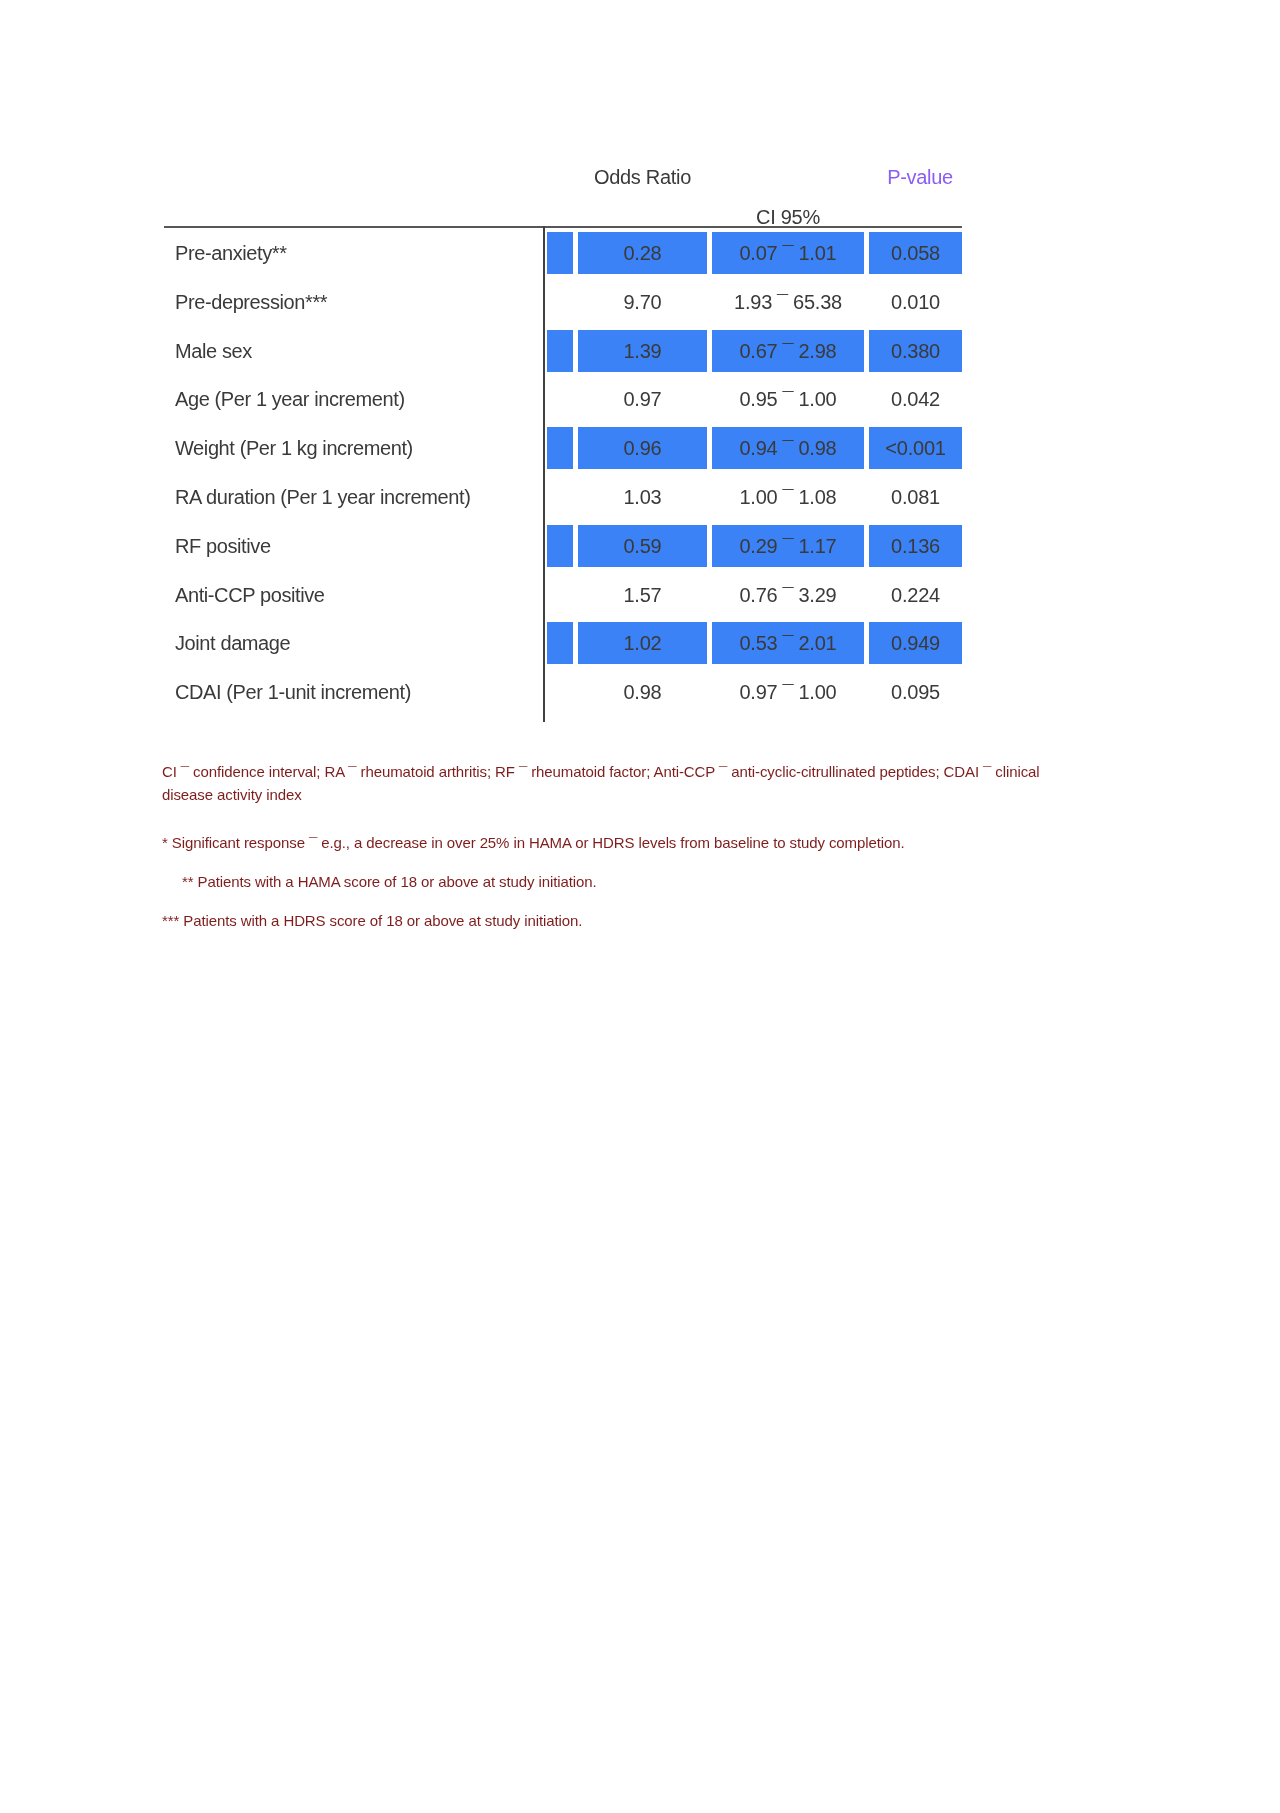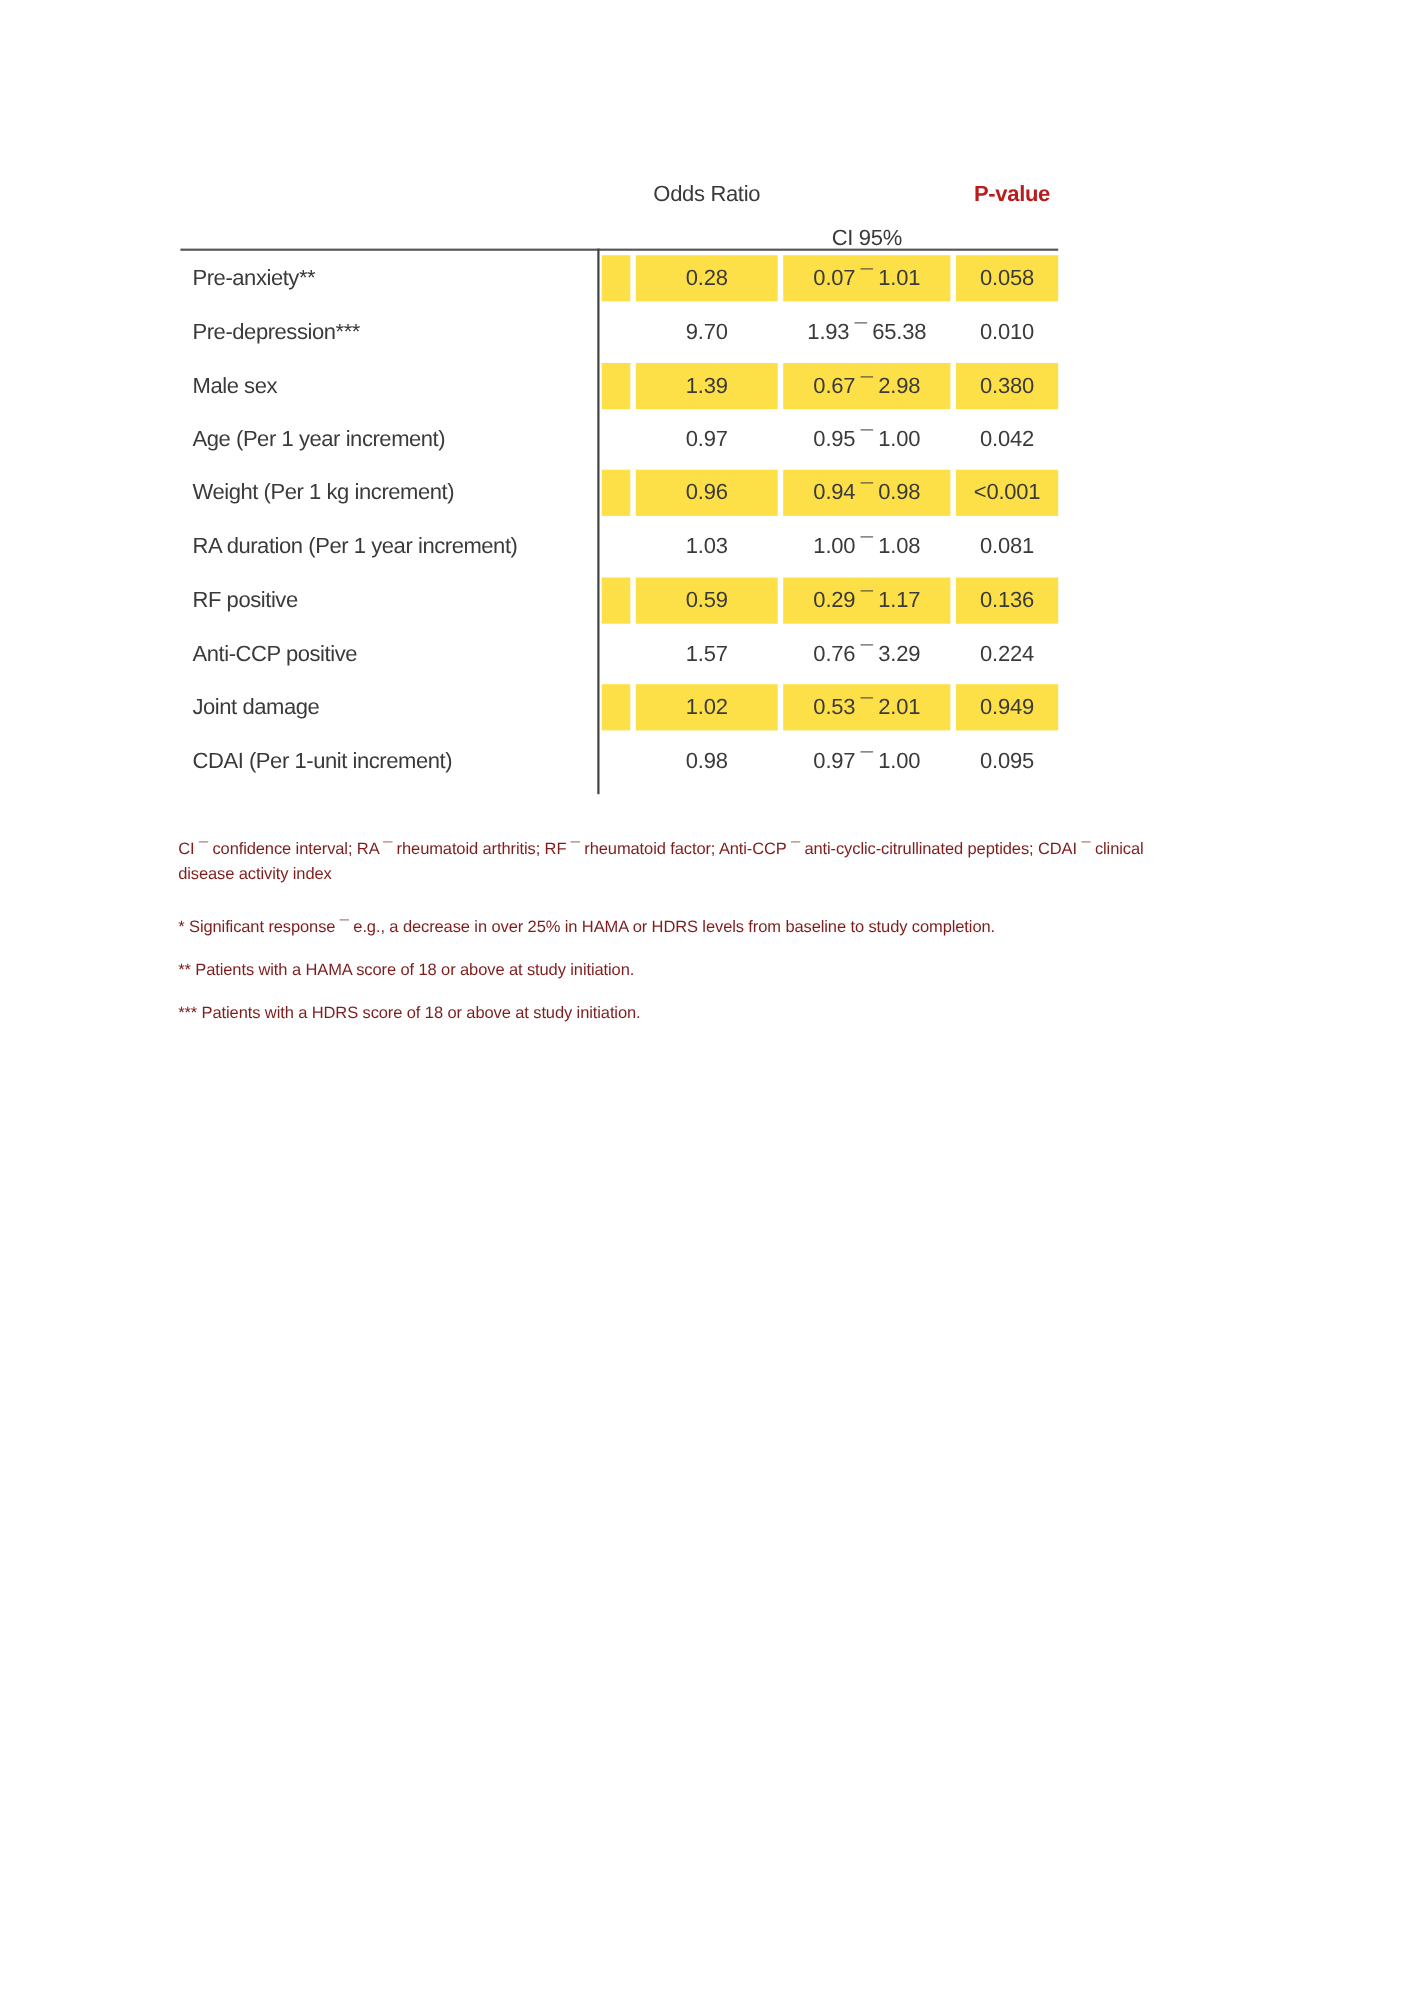--- a/index.html
+++ b/index.html
@@ -5,45 +5,45 @@
   html,body{margin:0;padding:0;background:#ffffff;}
   body{width:1280px;height:1813px;position:relative;overflow:hidden;
        font-family:"Liberation Sans","DejaVu Sans",sans-serif;color:#3a3a3a;}
   .figure{position:absolute;left:12px;top:0;width:1280px;height:1813px;}
 
   
   .hdr{position:absolute;top:159px;height:36px;line-height:36px;font-size:20px;
        text-align:center;letter-spacing:-0.3px;white-space:nowrap;}
   .hdr-or{left:566px;width:129px;}
   .hdr-ci{left:700px;width:152px;margin-top:40px;}
-  .hdr-p{left:859px;width:98px;font-weight:bold;color:#b91c1c;}
+  .hdr-p{left:859px;width:98px;font-weight:normal;color:#8b5cf6;}
 
   
   .toprule{position:absolute;left:152px;top:226px;width:798px;height:2px;background:#575757;}
   .vline{position:absolute;left:531px;top:226px;width:2px;height:496px;background:#414141;}
 
   
   .row{position:absolute;left:0;width:1280px;height:48px;padding-left:13px;}
   .row-label{position:absolute;left:163px;top:0;height:48px;line-height:48px;
              font-size:20px;letter-spacing:-0.4px;white-space:nowrap;}
   .cell{position:absolute;top:3px;height:42px;line-height:42px;font-size:20px;
         text-align:center;letter-spacing:-0.2px;white-space:nowrap;}
   .cell-or{left:566px;width:129px;}
   .cell-ci{left:700px;width:152px;text-align:center;}
   .cell-p{left:857px;width:93px;}
   .band-a{position:absolute;left:535px;top:3px;width:26px;height:42px;}
-  .row.shaded .cell,.row.shaded .band-a{background:#fde047;}
+  .row.shaded .cell,.row.shaded .band-a{background:#3b82f6;}
   .sep{margin:0 5px;}
 
   
   .fn{position:absolute;left:150px;font-size:15px;line-height:23px;color:#7f1d1d;
       letter-spacing:-0.1px;}
   .fn-abbr{top:760px;width:1000px;white-space:pre-line;}
   .fn-star1{top:831px;width:1000px;white-space:nowrap;}
-  .fn-star2{top:870px;width:1000px;white-space:nowrap;}
+  .fn-star2{top:870px;width:1000px;white-space:nowrap;margin-left:20px;}
   .fn-star3{top:909px;width:1000px;white-space:nowrap;}
 </style>
 </head>
 <body>
 
 <div class="figure">
 
   <div class="hdr hdr-or">Odds Ratio</div>
   <div class="hdr hdr-ci">CI 95%</div>
   <div class="hdr hdr-p">P-value</div>

